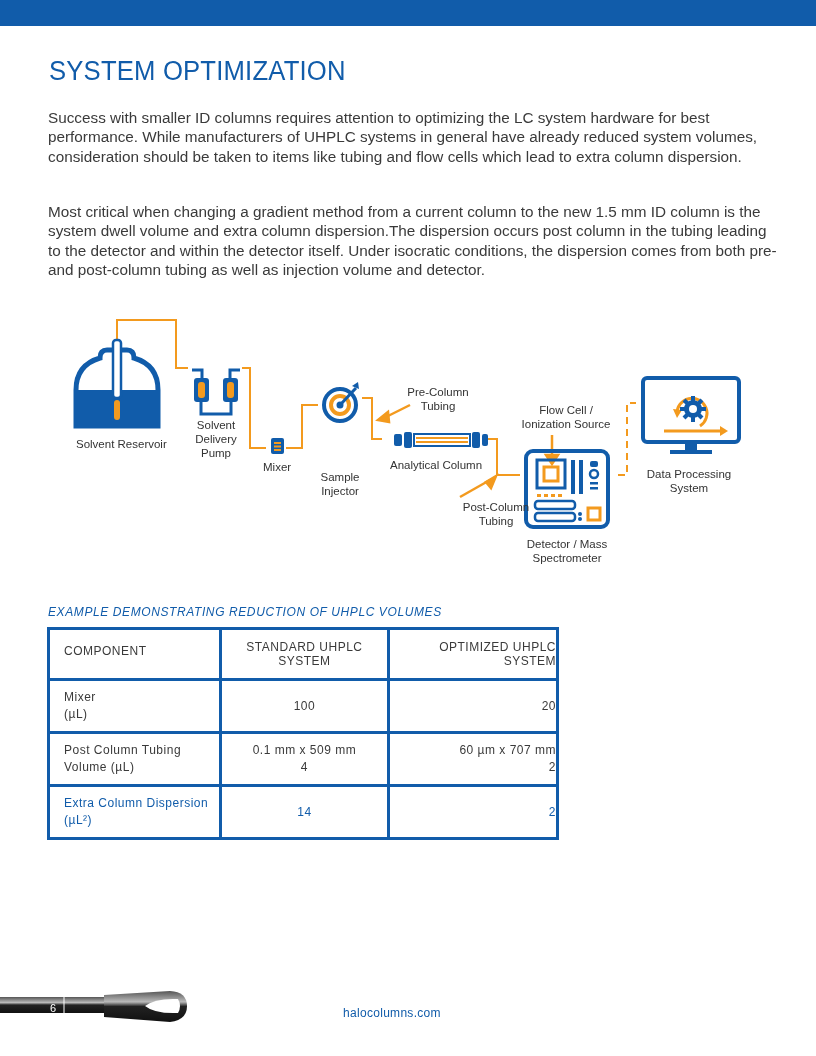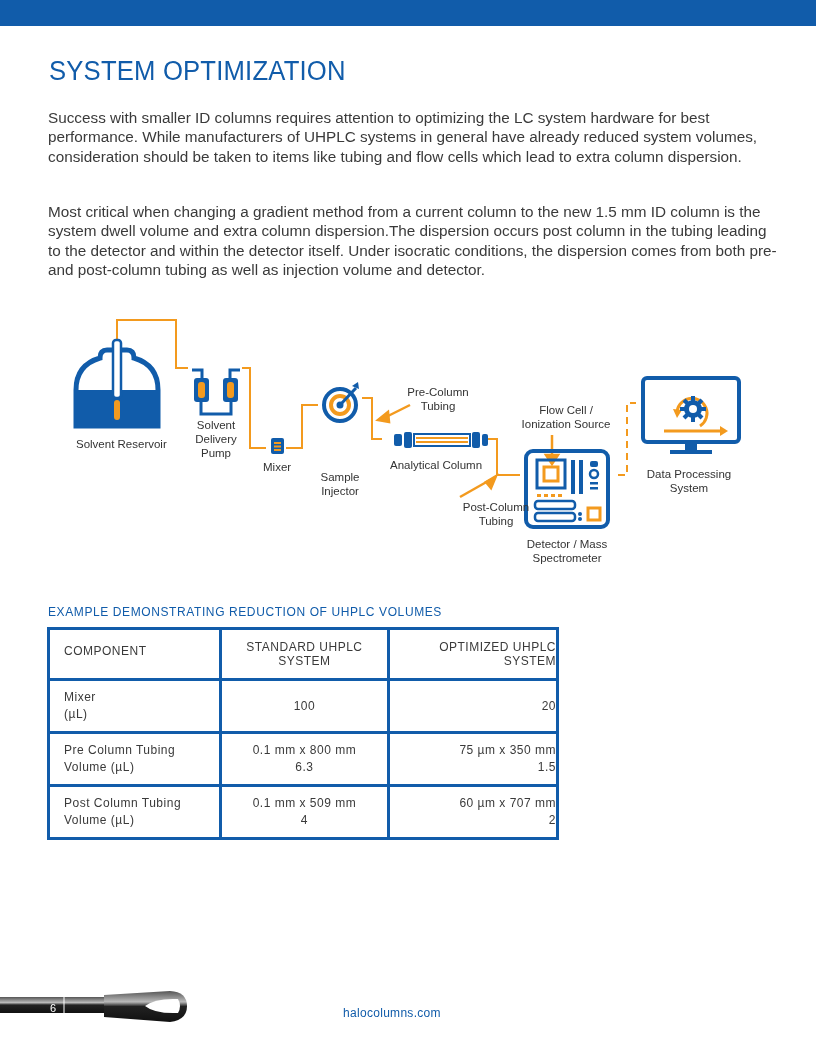--- a/index.html
+++ b/index.html
@@ -5,21 +5,21 @@
   * { margin:0; padding:0; box-sizing:border-box; }
   html, body { width:816px; height:1056px; background:#ffffff; overflow:hidden; }
   body { position:relative; font-family:"Liberation Sans", sans-serif; color:#3b3b3b; }
   .topbar { position:absolute; left:0; top:0; width:816px; height:26px; background:#115caa; }
   .title { position:absolute; left:49px; top:56px; font-family:"Liberation Sans", sans-serif; font-size:27px; color:#115caa; letter-spacing:0.2px; font-weight:normal; transform:scaleX(0.95); transform-origin:left; }
   .para { position:absolute; left:48px; width:730px; font-size:15.3px; line-height:19.3px; color:#3a3a3a; }
   .p1 { top:108px; }
   .p2 { top:202px; }
   .diagram { position:absolute; left:60px; top:310px; width:720px; height:260px; }
   .dlabel { position:absolute; font-size:11.5px; line-height:14px; color:#333; text-align:center; white-space:nowrap; }
-  .table-caption { position:absolute; left:48px; top:605px; font-size:12px; color:#115caa; letter-spacing:0.6px; }
+  .table-caption { position:absolute; left:48px; top:605px; font-size:12px; color:#115caa; letter-spacing:0.6px;font-style:italic; }
   table.vol { position:absolute; left:47px; top:627px; width:512px; border-collapse:collapse; font-size:12px; color:#3a3a3a; letter-spacing:0.5px; }
   table.vol td, table.vol th { border:3px solid #115caa; font-weight:normal; vertical-align:middle; }
   table.vol th { height:51px; }
   table.vol .c1 { width:181px; text-align:left; padding-left:14px; }
   table.vol .c2 { width:179px; text-align:center;margin-top:10px; }
   table.vol .c3 { width:181px; text-align:right; }
   table.vol th.c1 { vertical-align:top; padding-top:14px; }
   table.vol td { height:53px; line-height:17px; }
   table.vol td.c1 { padding-left:14px; }
   table.vol tr.hl td { color:#115caa; }
@@ -194,43 +194,41 @@
         </td>
     <td class="c2">
           <div>100</div>
         </td>
     <td class="c3">
           <div>20</div>
         </td>
   </tr>
   <tr>
     <td class="c1">
-          <div>Pre Column Tubing</div>
-          <div>Volume (µL)</div>
-        </td>
-    <td class="c2">
-          <div>0.1 mm x 800 mm</div>
-          <div>6.3</div>
-        </td>
-    <td class="c3">
-          <div>75 µm x 350 mm</div>
-          <div>1.5</div>
-        </td>
-  </tr>
-  <tr>
-    <td class="c1">
           <div>Post Column Tubing</div>
           <div>Volume (µL)</div>
         </td>
     <td class="c2">
           <div>0.1 mm x 509 mm</div>
           <div>4</div>
         </td>
     <td class="c3">
           <div>60 µm x 707 mm</div>
+          <div>2</div>
+        </td>
+  </tr>
+  <tr class="hl">
+    <td class="c1">
+          <div>Extra Column Dispersion</div>
+          <div>(µL²)</div>
+        </td>
+    <td class="c2">
+          <div>14</div>
+        </td>
+    <td class="c3">
           <div>2</div>
         </td>
   </tr>
 </tbody>
   </table>
 
 <div class="footer-probe">
   <svg width="190" height="40" viewBox="0 0 190 40" xmlns="http://www.w3.org/2000/svg">
     <defs>
       <linearGradient id="metal" x1="0" y1="0" x2="0" y2="1">

